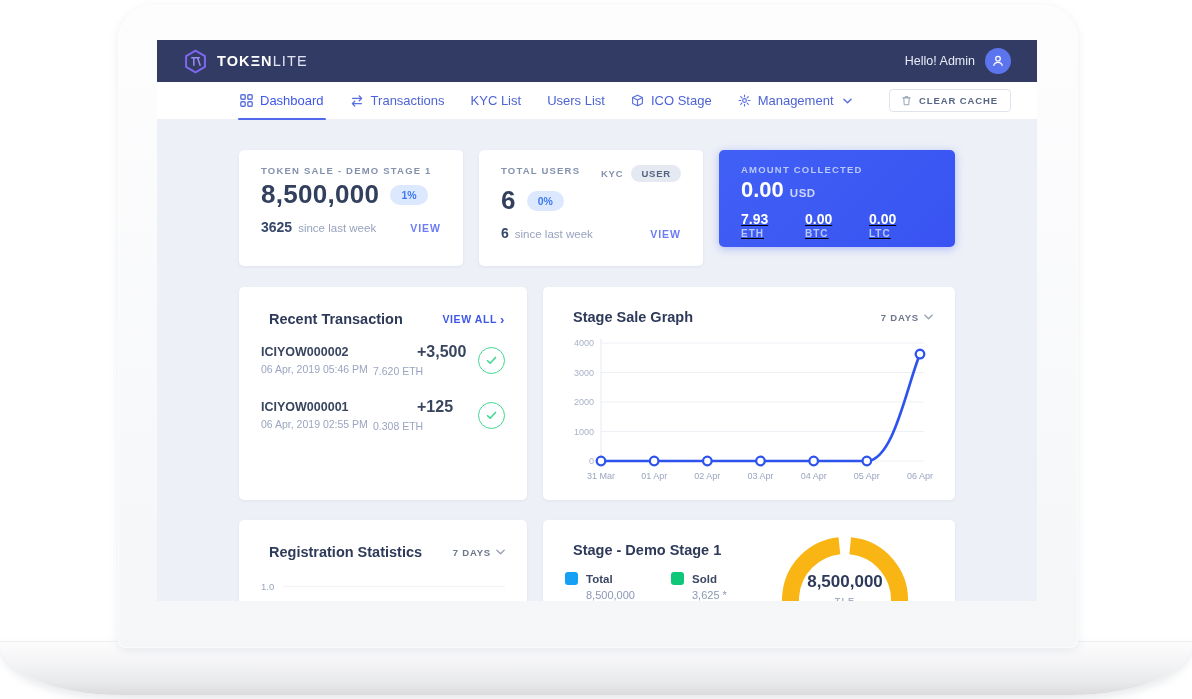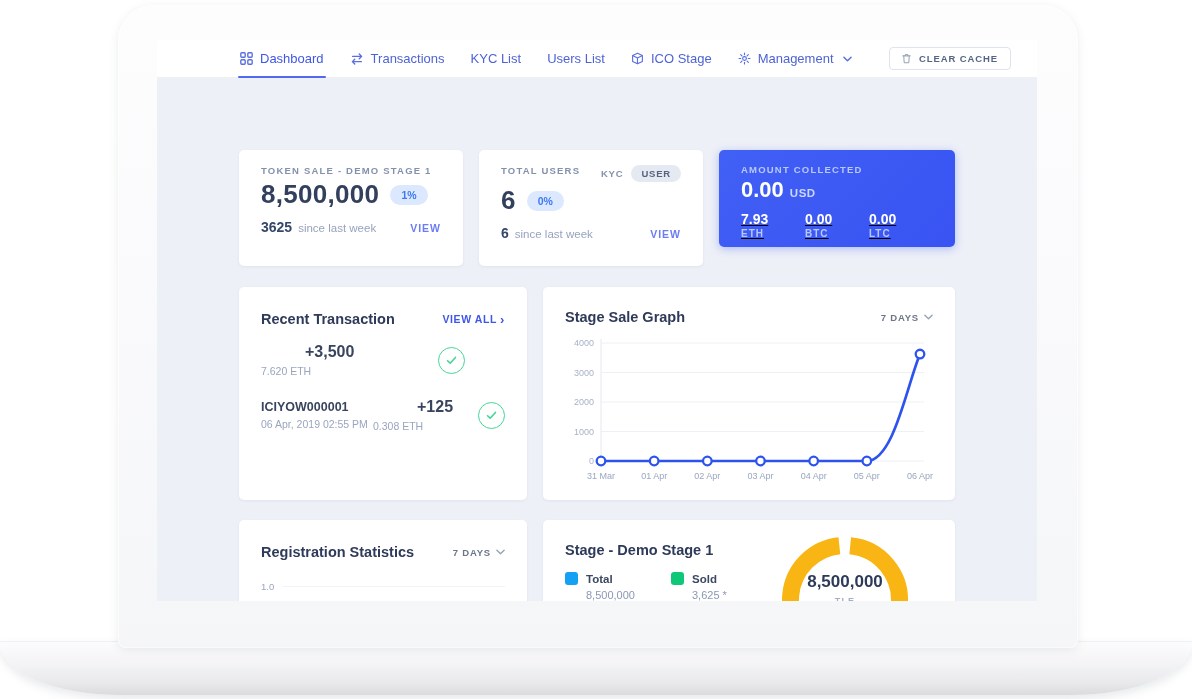--- a/index.html
+++ b/index.html
@@ -67,21 +67,21 @@
   .amount-label { font-size:9.5px; font-weight:700; letter-spacing:1.2px; color:#b9c8fb; }
   .amount-big { display:flex; align-items:baseline; gap:6px; margin-top:2px; }
   .amount-val { font-size:22px; font-weight:700; color:#ffffff; }
   .amount-unit { font-size:11.5px; font-weight:700; color:#ccd6fc; letter-spacing:.5px; }
   .cur-row { display:flex; margin-top:8px;text-decoration:underline; }
   .cur-col { width:64px; }
   .cur-val { font-size:14px; font-weight:700; color:#ffffff; }
   .cur-label { font-size:10px; font-weight:700; letter-spacing:1px; color:#b9c8fb; margin-top:1px; }
 
   
-  .card-head { display:flex; align-items:center; justify-content:space-between; }
+  .card-head { display:flex; align-items:center; justify-content:space-between;margin-left:8px; }
   .card-title { font-size:14.5px; font-weight:700; color:#2e3a59; }
   .range-dd { display:flex; align-items:center; gap:5px; font-size:9.5px; font-weight:700; letter-spacing:.8px; color:#6c7689; cursor:pointer; }
   .range-dd .chev { color:#9aa3b5; display:flex; }
   .viewall { display:flex; align-items:center; gap:3px; font-size:10.5px; font-weight:700; letter-spacing:.6px; color:#3f57e8; cursor:pointer; }
   .viewall .arr { font-size:13px; line-height:1; }
 
   
   .tx-card { height:213px; padding:24px 22px; }
   .tx-list { margin-top:16px; }
   .tx-row { display:grid; grid-template-columns:1fr 92px 40px; align-items:center; margin-bottom:21px; }
@@ -119,20 +119,42 @@
 </style>
 </head>
 <body>
 
 <div class="canvas">
   <div class="device-base"></div>
   <div class="device-frame"></div>
 
   <div class="screen">
 
+    <div class="topbar">
+      <div class="brand">
+        <span style="display:flex">
+          <svg viewBox="0 0 30 30" width="25" height="25">
+            <path d="M15 2 26.3 8.5v13L15 28 3.7 21.5v-13z" fill="none" stroke="#7f68ef" stroke-width="2.4" stroke-linejoin="round"></path>
+            <path d="M10.5 10.5h9M13 10.5v9M17.5 10.5l3 9" fill="none" stroke="#9a8cf5" stroke-width="1.8" stroke-linecap="round"></path>
+          </svg>
+        </span>
+        <span class="brand-text"><b>TOK</b><b>Ξ</b><b>N</b><span class="lt">LITE</span></span>
+      </div>
+      <div class="topbar-right">
+        <span class="greeting">Hello! Admin</span>
+        <span class="avatar">
+          <span style="display:flex">
+            <svg viewBox="0 0 16 16" width="14" height="14" fill="none" stroke="#ffffff" stroke-width="1.4">
+              <circle cx="8" cy="5.4" r="2.6"></circle>
+                <path d="M3 13.6c.6-2.7 2.6-4 5-4s4.4 1.3 5 4"></path>
+            </svg>
+          </span>
+        </span>
+      </div>
+    </div>
 
     <div class="navrow">
       <div class="nav-items">
         <div class="nav-item active">
           <span class="nicon">
               <svg viewBox="0 0 16 16" width="13" height="13" fill="none" stroke="currentColor" stroke-width="1.7">
                 <rect x="1" y="1" width="5.4" height="5.4" rx="1.2"></rect>
                 <rect x="9.6" y="1" width="5.4" height="5.4" rx="1.2"></rect>
                 <rect x="1" y="9.6" width="5.4" height="5.4" rx="1.2"></rect>
                 <rect x="9.6" y="9.6" width="5.4" height="5.4" rx="1.2"></rect>
@@ -251,20 +273,24 @@
         <div class="card tx-card">
           <div class="card-head">
             <span class="card-title">Recent Transaction</span>
             <span class="viewall">
               <span>VIEW ALL</span>
               <span class="arr">›</span>
             </span>
           </div>
           <div class="tx-list">
             <div class="tx-row">
+              <div>
+                <div class="tx-ref">ICIYOW000002</div>
+                <div class="tx-date">06 Apr, 2019 05:46 PM</div>
+              </div>
               <div>
                 <div class="tx-amt">+3,500</div>
                 <div class="tx-eth">7.620 ETH</div>
               </div>
               <span class="tx-check">
                   <svg viewBox="0 0 12 10" width="11" height="9" fill="none" stroke="currentColor" stroke-width="1.8" stroke-linecap="round" stroke-linejoin="round">
                     <path d="M1.6 5.3 4.5 8l5.9-6.4"></path>
                   </svg>
                 </span>
             </div>

